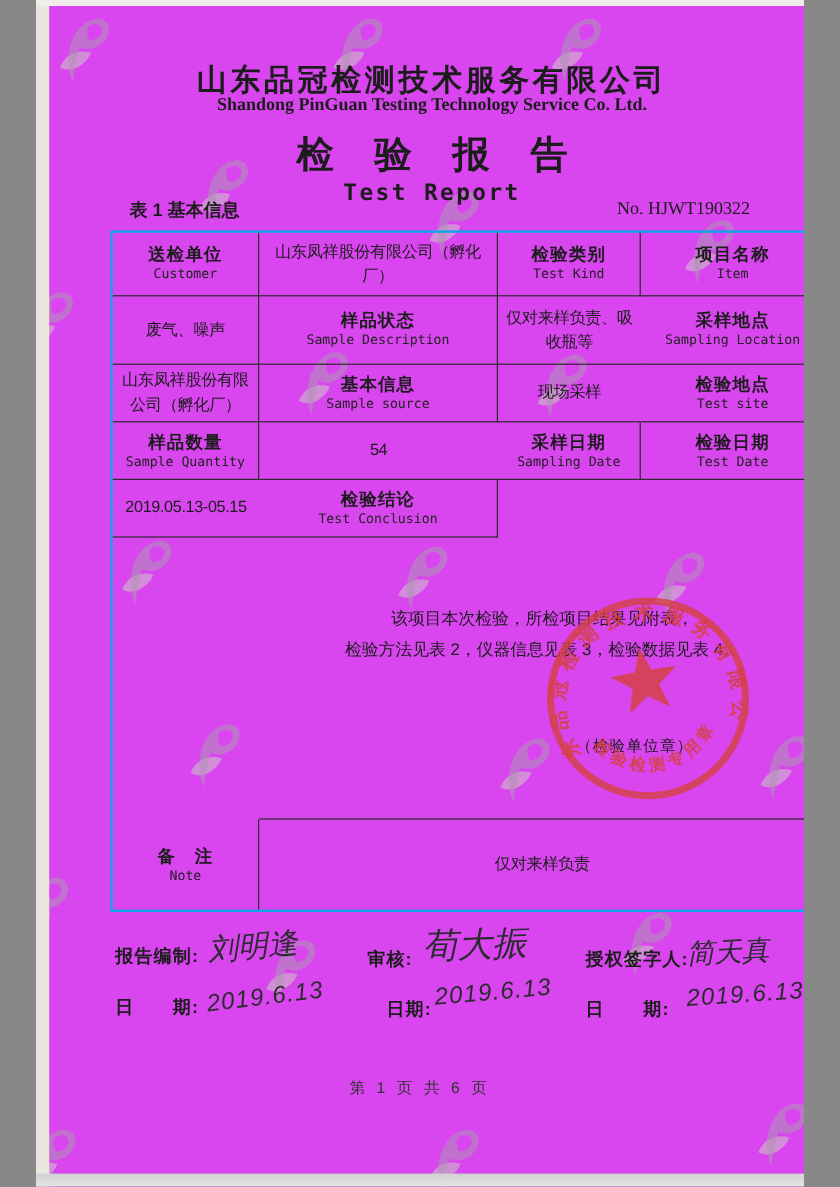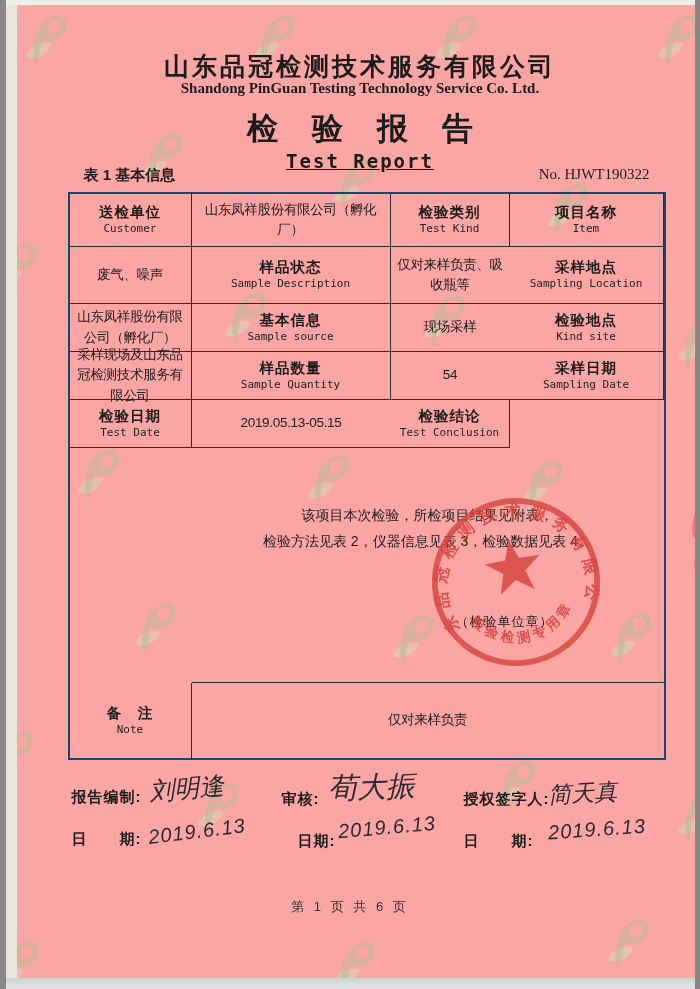--- a/index.html
+++ b/index.html
@@ -1,39 +1,39 @@
 <!DOCTYPE html>
 <html><head>
 <meta charset="utf-8">
 <style>
   html,body{margin:0;padding:0;background:#888;}
-  .page{position:relative;width:689px;height:989px;margin:0 auto;background:#fca5a5;
+  .page{position:relative;width:640px;height:989px;margin:0 auto;background:#d946ef;
         overflow:hidden;font-family:"Liberation Sans",sans-serif;color:#1c1c1c;}
   
   .edge-left{position:absolute;left:0;top:0;width:11px;height:989px;background:#eae6de;z-index:6;}
   .edge-top{position:absolute;left:0;top:0;width:700px;height:5px;background:#efeeea;z-index:6;}
   .edge-bottom{position:absolute;left:0;top:978px;width:700px;height:11px;
                background:linear-gradient(#cfd2d2,#e3e5e4);z-index:6;}
   
   #wm-layer{position:absolute;inset:0;z-index:1;}
   .wm{position:absolute;width:46px;height:58px;opacity:.6;}
   
   .hdr{position:absolute;left:20px;right:0;text-align:center;z-index:2;}
   .company-cn{top:50px;font-size:25px;font-weight:bold;letter-spacing:3px;}
   .company-en{top:80px;font-family:"Liberation Serif",serif;font-weight:bold;font-size:15px;}
   .title-cn{top:108px;font-size:31px;font-weight:bold;letter-spacing:34px;text-indent:34px;}
-  .title-en{top:150px;font-family:"DejaVu Sans Mono",monospace;font-weight:bold;font-size:19px;letter-spacing:2px;text-decoration:underline;}
+  .title-en{top:150px;font-family:"DejaVu Sans Mono",monospace;font-weight:bold;font-size:19px;letter-spacing:2px;}
   .table-caption{position:absolute;left:78px;top:166px;font-size:15px;font-weight:bold;z-index:2;}
   .report-no{position:absolute;right:45px;top:166px;font-family:"Liberation Serif",serif;
              font-size:15px;font-weight:normal;z-index:2;}
   
   .tbl{position:absolute;left:62px;top:192px;width:594px;z-index:2;
        display:grid;grid-template-columns:122px 199px 119px 154px;
        grid-template-rows:53px 57px 48px 48px 48px 235px 75px;
-       border:2px solid #0c4a6e;background:transparent;}
+       border:2px solid #0ea5e9;background:transparent;}
   .cell{display:flex;flex-direction:column;justify-content:center;align-items:center;
         border-right:1px solid #2b2b2b;border-bottom:1px solid #2b2b2b;
         text-align:center;padding:1px 2px;box-sizing:border-box;}
   .cell.c4{border-right:none;}
   .cell.rlast{border-bottom:none;}
   .lab-cn{font-size:14.5px;font-weight:bold;letter-spacing:1px;}
   .lab-en{font-family:"DejaVu Sans Mono",monospace;font-size:11px;color:#222;line-height:1.35;}
   .val{font-size:13.5px;letter-spacing:-0.3px;line-height:1.5;}
   .wide{grid-column:2 / span 3;}
   .concl-val{justify-content:flex-start;padding-top:54px;}
@@ -194,23 +194,22 @@
     </div>
     <div class="cell val">山东凤祥股份有限公司（孵化厂）</div>
     <div class="cell">
       <div class="lab-cn">基本信息</div>
       <div class="lab-en">Sample source</div>
     </div>
     <div class="cell val c4">现场采样</div>
 
     <div class="cell">
       <div class="lab-cn">检验地点</div>
-      <div class="lab-en">Kind site</div>
-    </div>
-    <div class="cell val">采样现场及山东品冠检测技术服务有限公司</div>
+      <div class="lab-en">Test site</div>
+    </div>
     <div class="cell">
       <div class="lab-cn">样品数量</div>
       <div class="lab-en">Sample Quantity</div>
     </div>
     <div class="cell val c4">54</div>
 
     <div class="cell">
       <div class="lab-cn">采样日期</div>
       <div class="lab-en">Sampling Date</div>
     </div>

